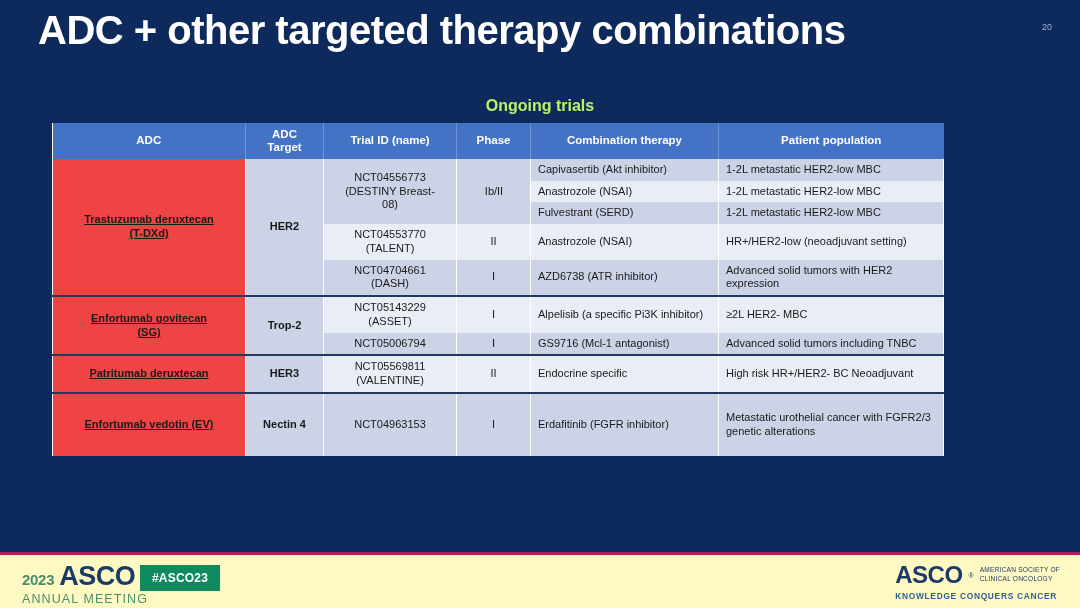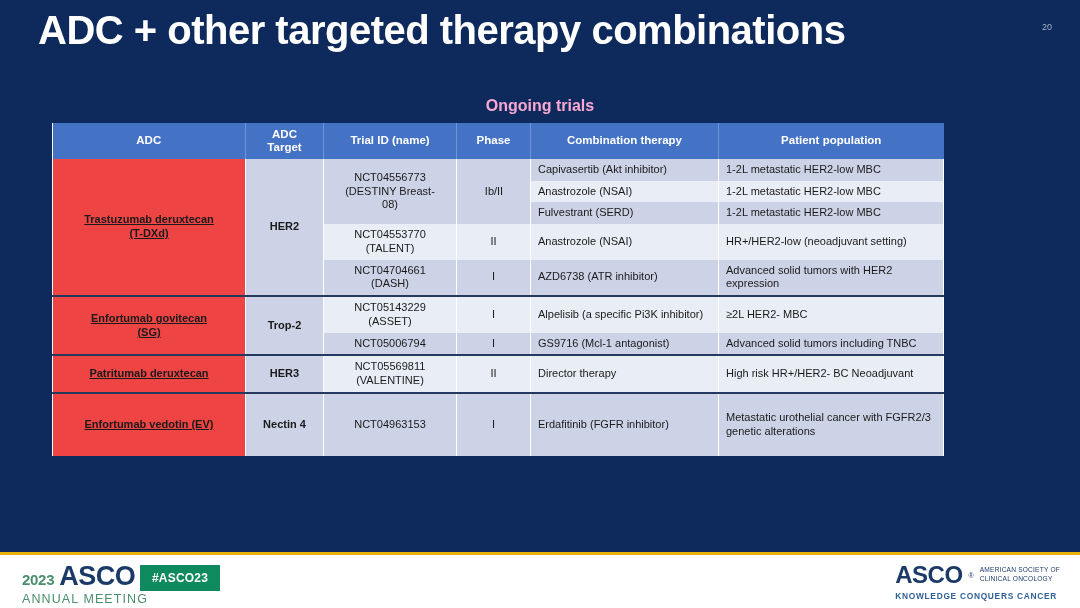--- a/index.html
+++ b/index.html
@@ -36,21 +36,21 @@
 
   
   .table-caption {
     position: absolute;
     left: 0;
     right: 0;
     top: 97px;
     text-align: center;
     font-size: 16px;
     font-weight: bold;
-    color: #f9a8d4;
+    color: #bef264;
   }
 
   
   .table-wrap {
     position: absolute;
     left: 52px;
     top: 123px;
     width: 821px;
   }
   table.trials {
@@ -121,22 +121,22 @@
   tr.block-start > td,
   tr.block-start > th { border-top: 2px solid #23395e; }
   tr.first-row > td { border-top: none; }
 
   
   .footer-bar {
     position: absolute;
     left: 0; right: 0;
     bottom: 0;
     height: 53px;
-    background: #ffffff;
-    border-top: 3px solid #eab308;
+    background: #fef9c3;
+    border-top: 3px solid #be185d;
   }
   .asco-logo {
     position: absolute;
     left: 22px;
     top: 8px;
     line-height: 1;
   }
   .asco-logo .line1 {
     display: flex;
     align-items: baseline;
@@ -334,21 +334,21 @@
       <tr class="block-start">
         <td class="cell-adc">
           <span>Patritumab deruxtecan</span>
         </td>
         <td class="cell-target">HER3</td>
         <td class="cell-trial tint-b">
           <span>NCT05569811</span><br>
           <span>(VALENTINE)</span>
         </td>
         <td class="cell-phase tint-b">II</td>
-        <td class="cell-combo tint-b">Director therapy</td>
+        <td class="cell-combo tint-b">Endocrine specific</td>
         <td class="cell-pop tint-b">High risk HR+/HER2- BC Neoadjuvant</td>
       </tr>
 
       <tr class="block-start">
         <td class="cell-adc" style="height:54px;">
           <span>Enfortumab vedotin (EV)</span>
         </td>
         <td class="cell-target">Nectin 4</td>
         <td class="cell-trial tint-a">
           <span>NCT04963153</span>

